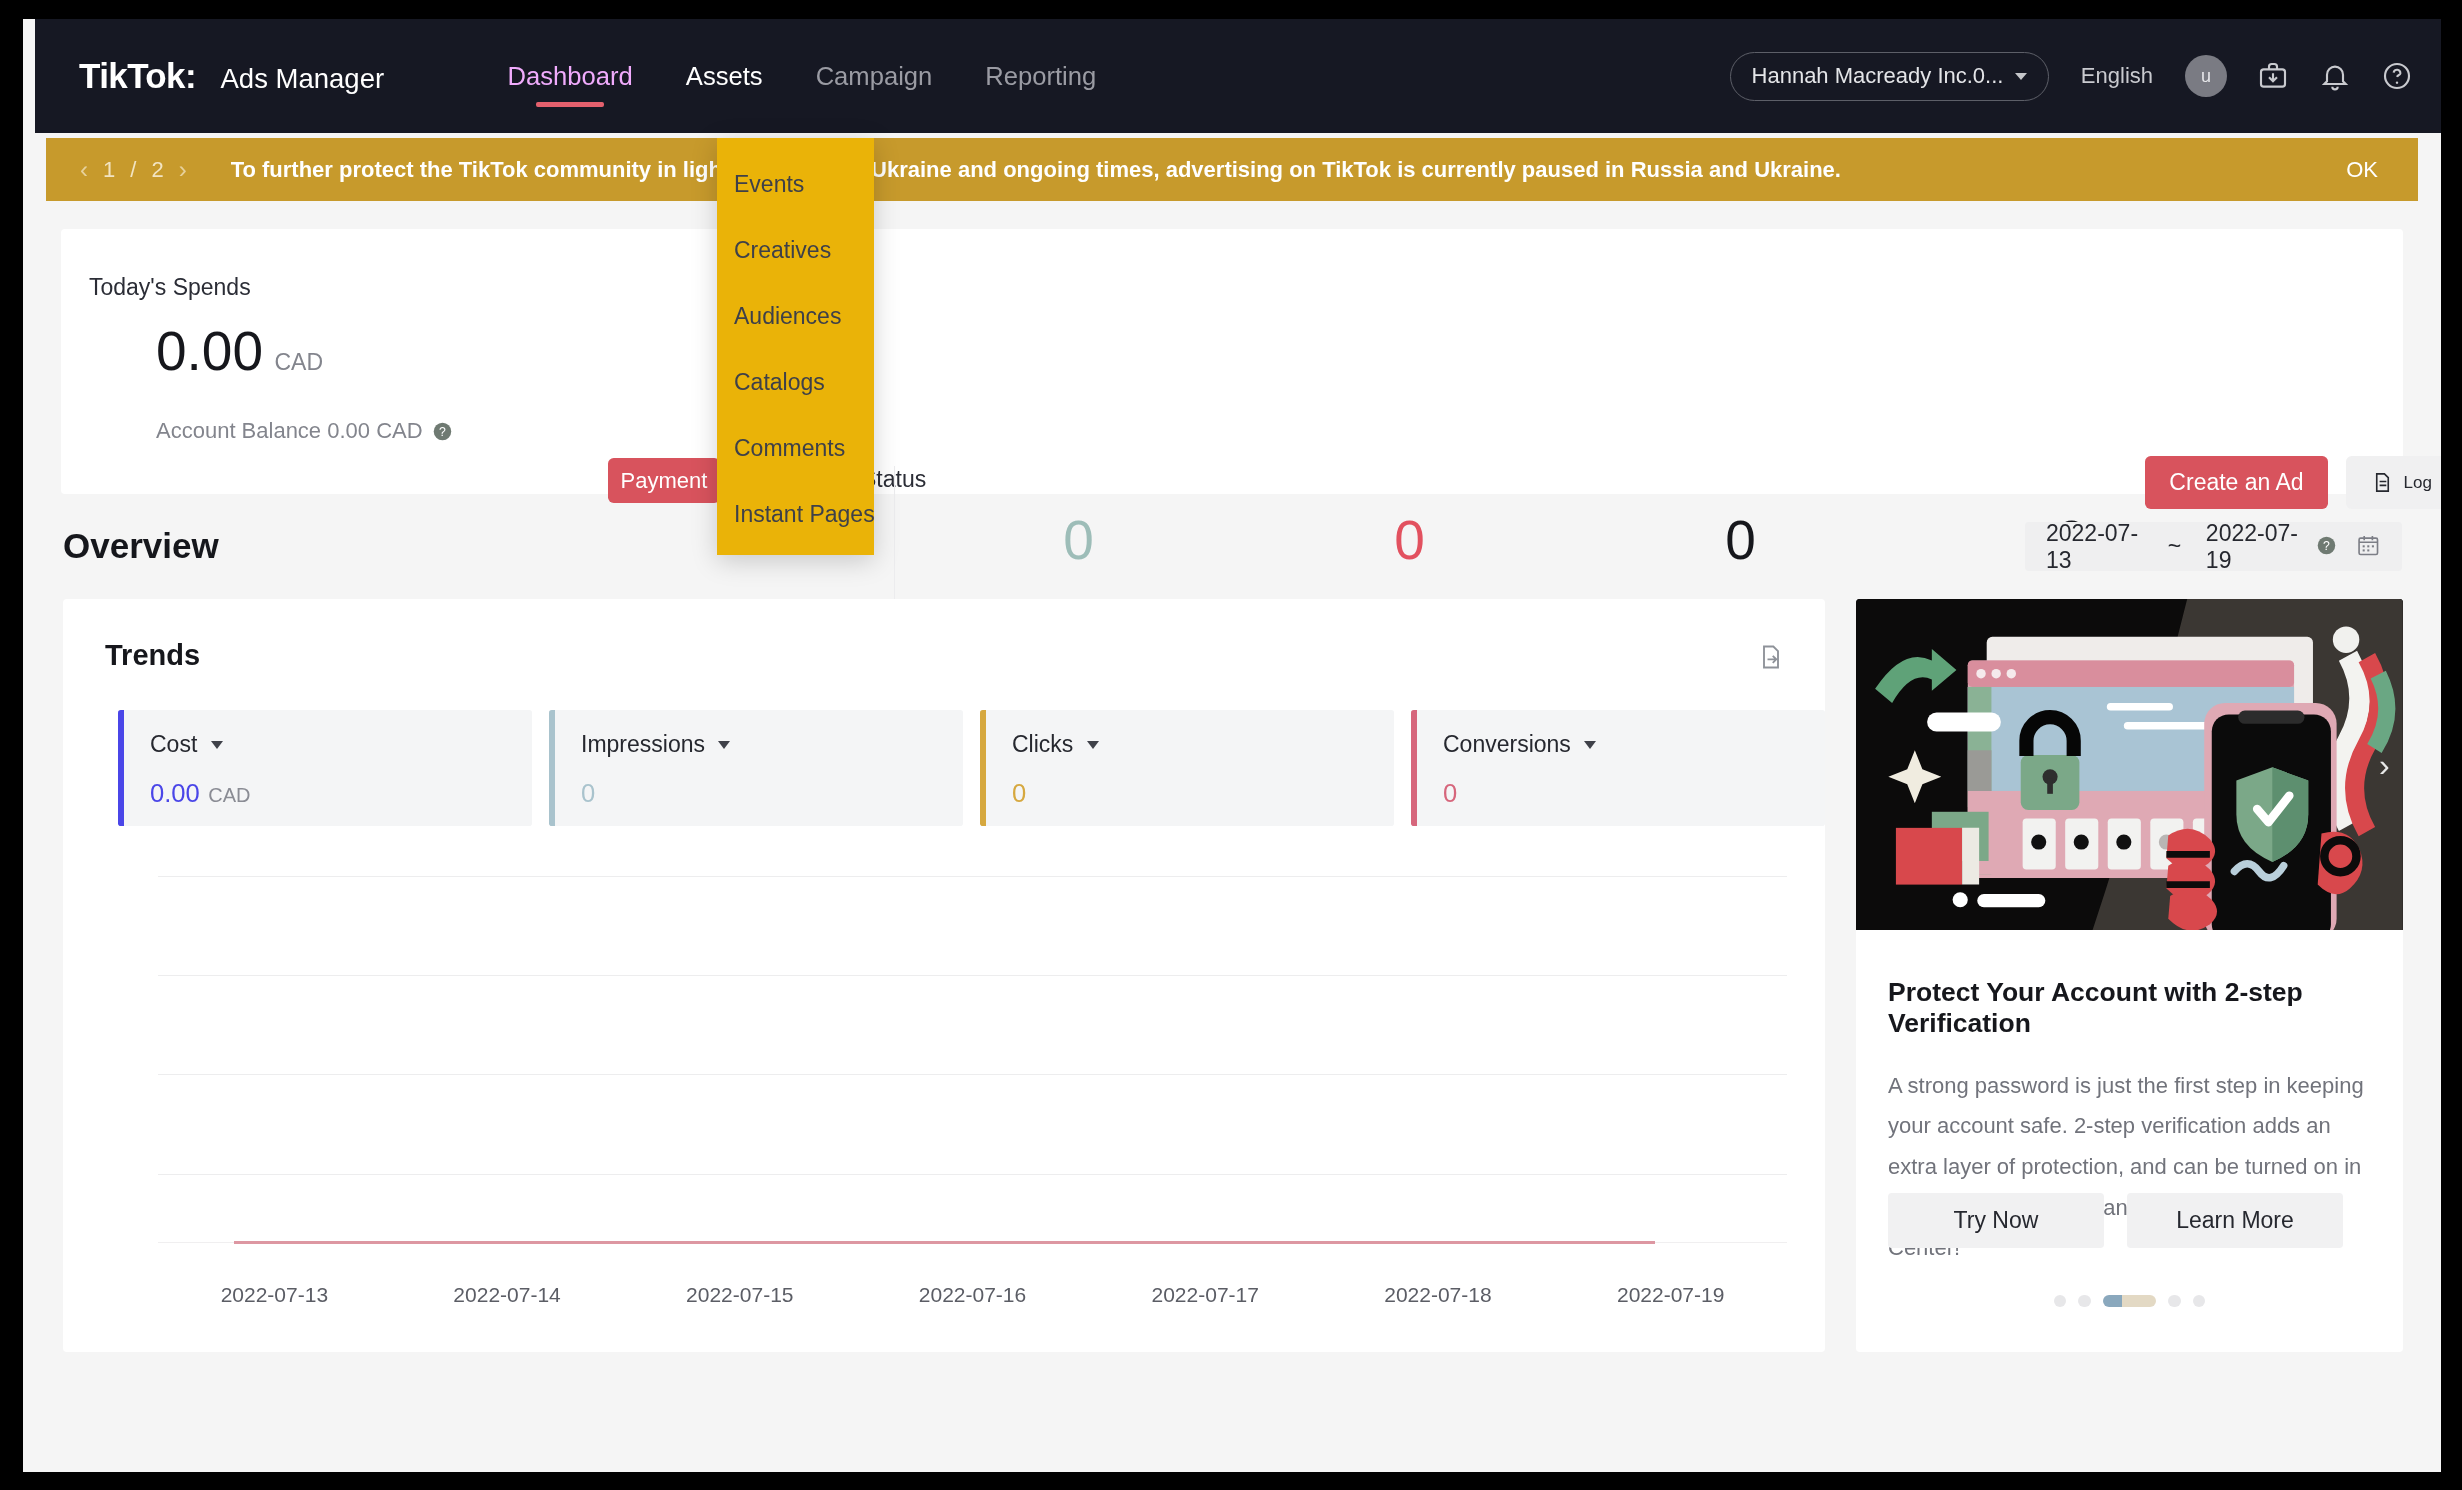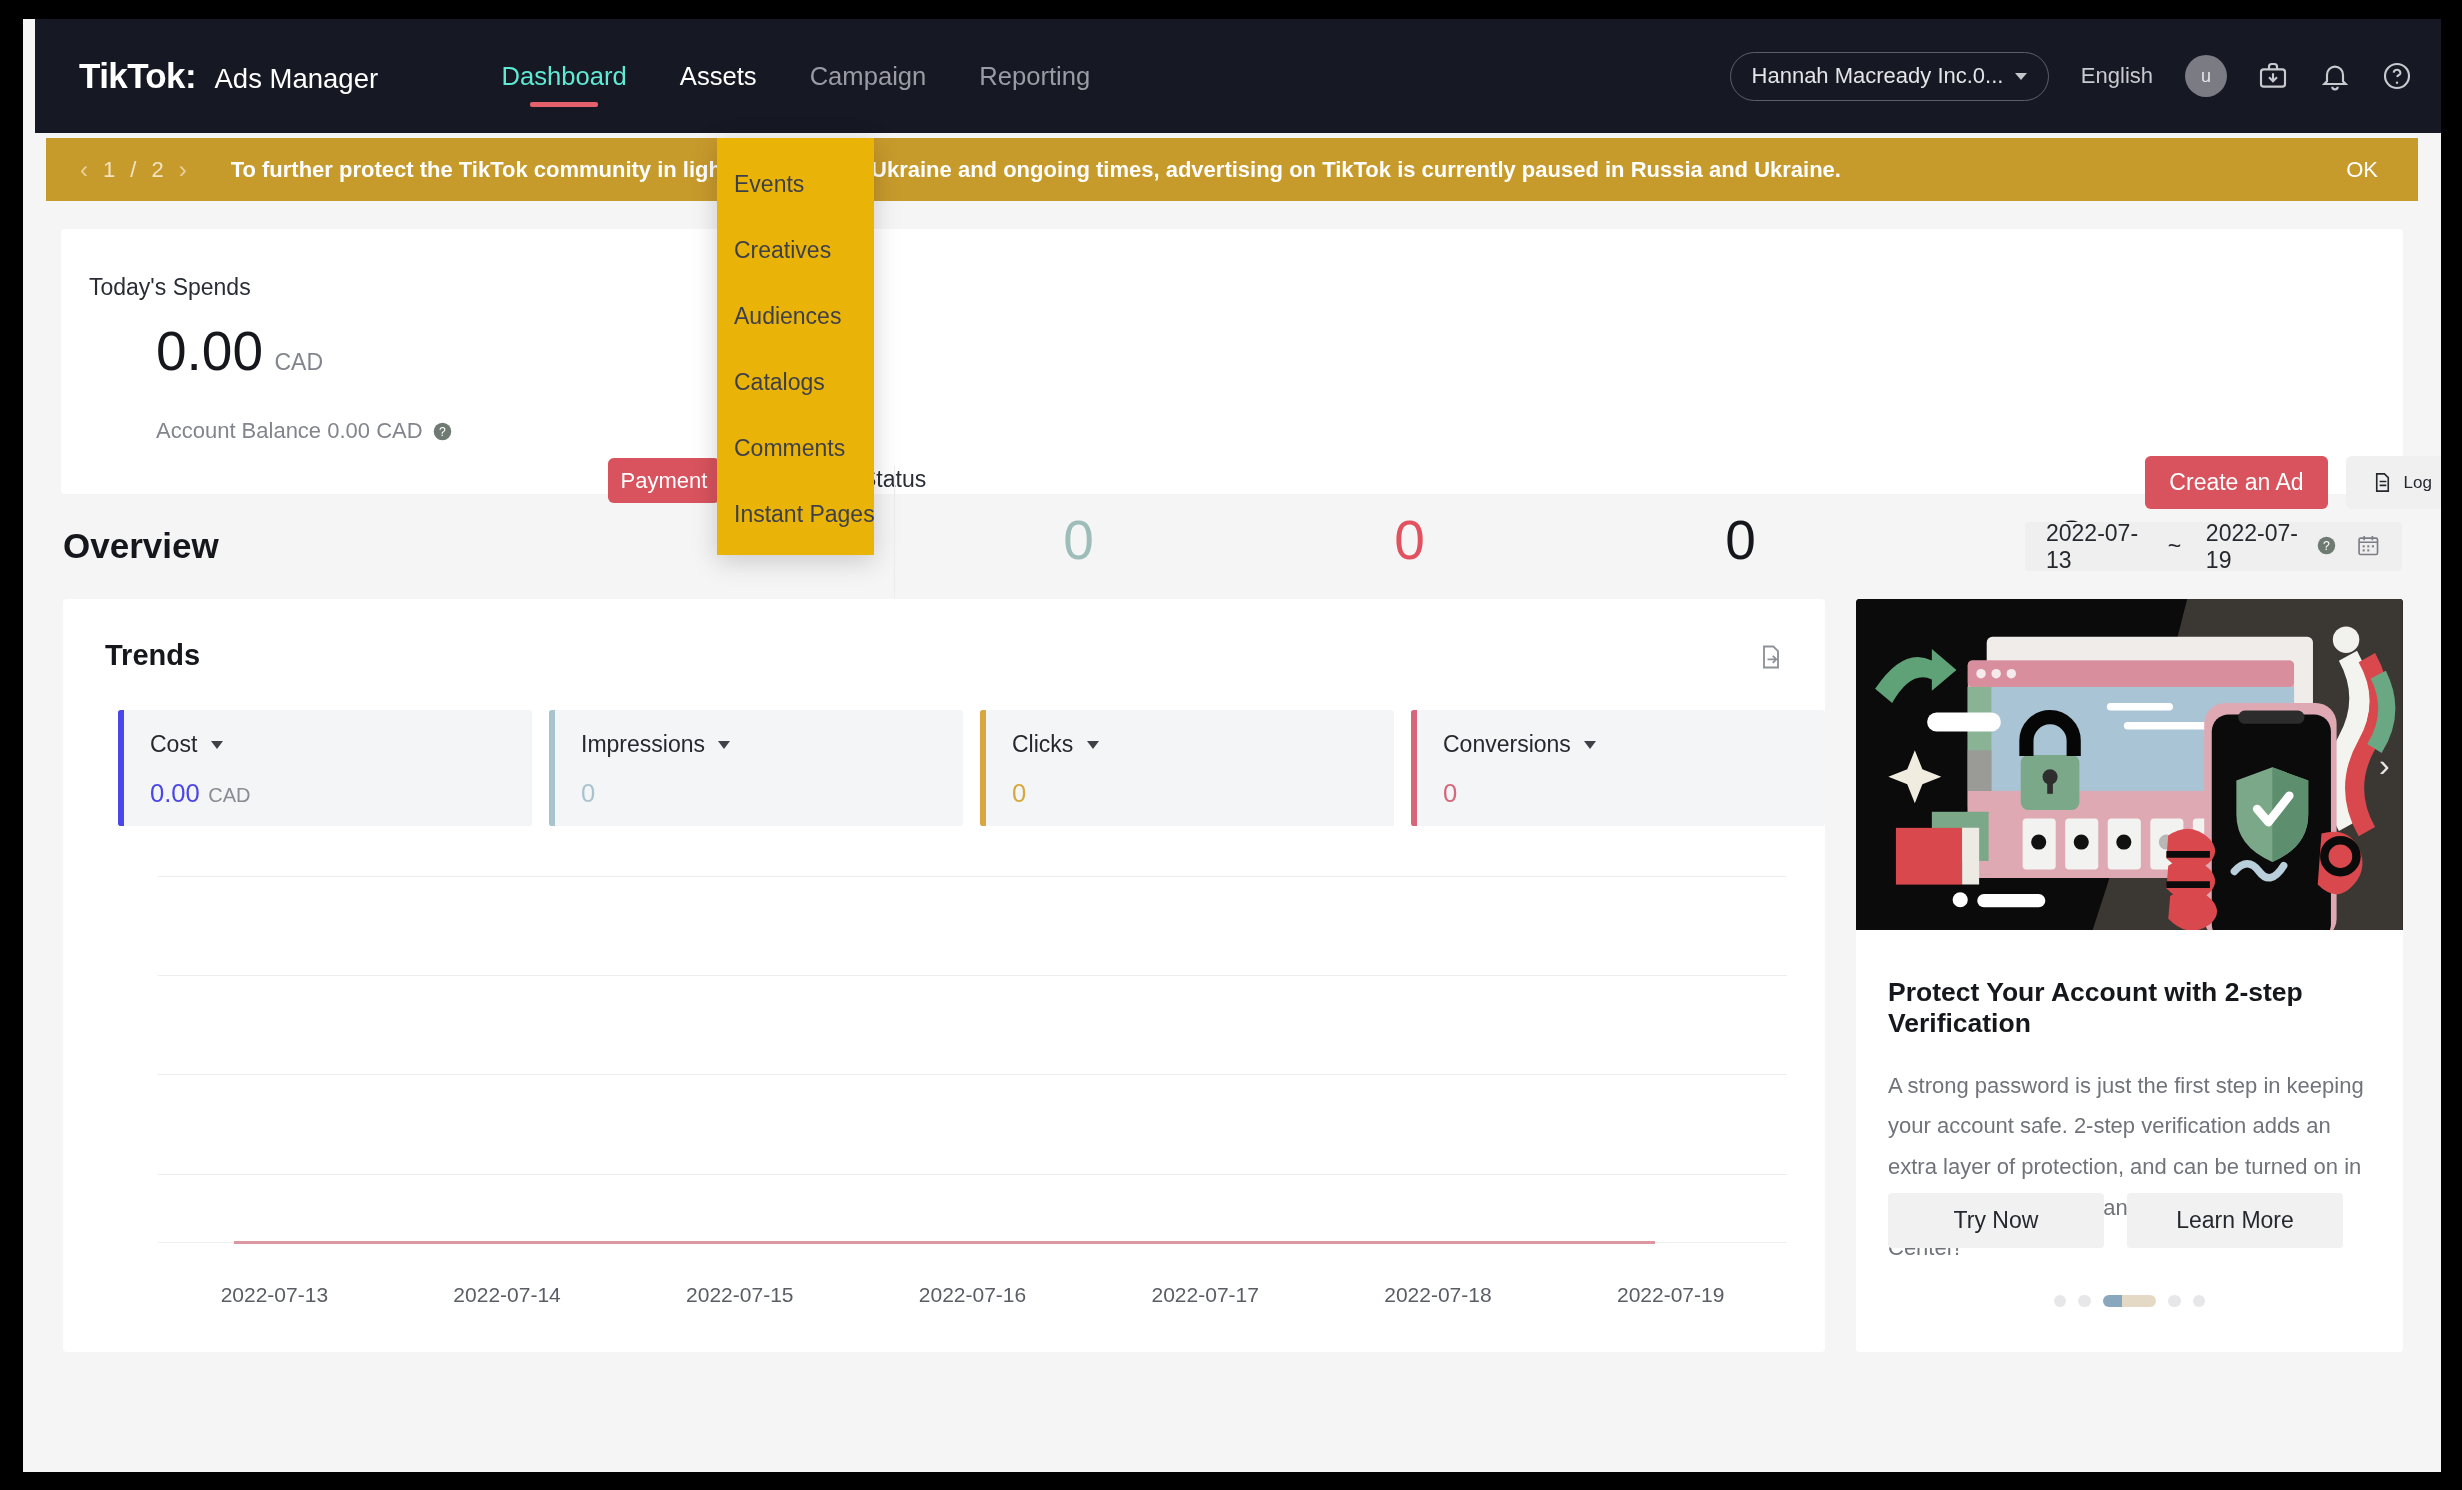--- a/index.html
+++ b/index.html
@@ -23,30 +23,30 @@
     width: 100%; height: 114px;
     background: #161823;
     display: flex; align-items: center;
   }
   .brand { display: flex; align-items: baseline; margin-left: 44px; }
   .brand-tiktok {
     font-size: 35px; font-weight: bold; color: #ffffff;
     letter-spacing: -0.6px;
   }
   .brand-colon { font-size: 35px; font-weight: bold; color: #ffffff; margin: 0 1.9px 0 0; }
-  .brand-sub { font-size: 27.5px; color: #ffffff; margin-left: 16px; font-weight: 400; }
+  .brand-sub { font-size: 27.5px; color: #ffffff; margin-left: 22px; font-weight: 400; }
 
   .mainnav { display: flex; align-items: center; margin-left: 97px; height: 100%; }
   .navitem {
     position: relative;
     font-size: 25.6px; color: #9a9ba3;
     padding: 0 26.5px; height: 100%;
     display: flex; align-items: center; cursor: pointer;
   }
-  .navitem.active { color: #5eead4; }
+  .navitem.active { color: #f0abfc; }
   .navitem.open { color: #ffffff; }
   .navitem.active::after {
     content: ""; position: absolute;
     bottom: 26.5px; left: 50%; transform: translateX(-50%);
     width: 68px; height: 4.7px; background: #e4606d; border-radius: 1.9px;
   }
 
   .topright {
     position: absolute; right: 40px; top: 0; height: 100%;
     display: flex; align-items: center; gap: 0;

